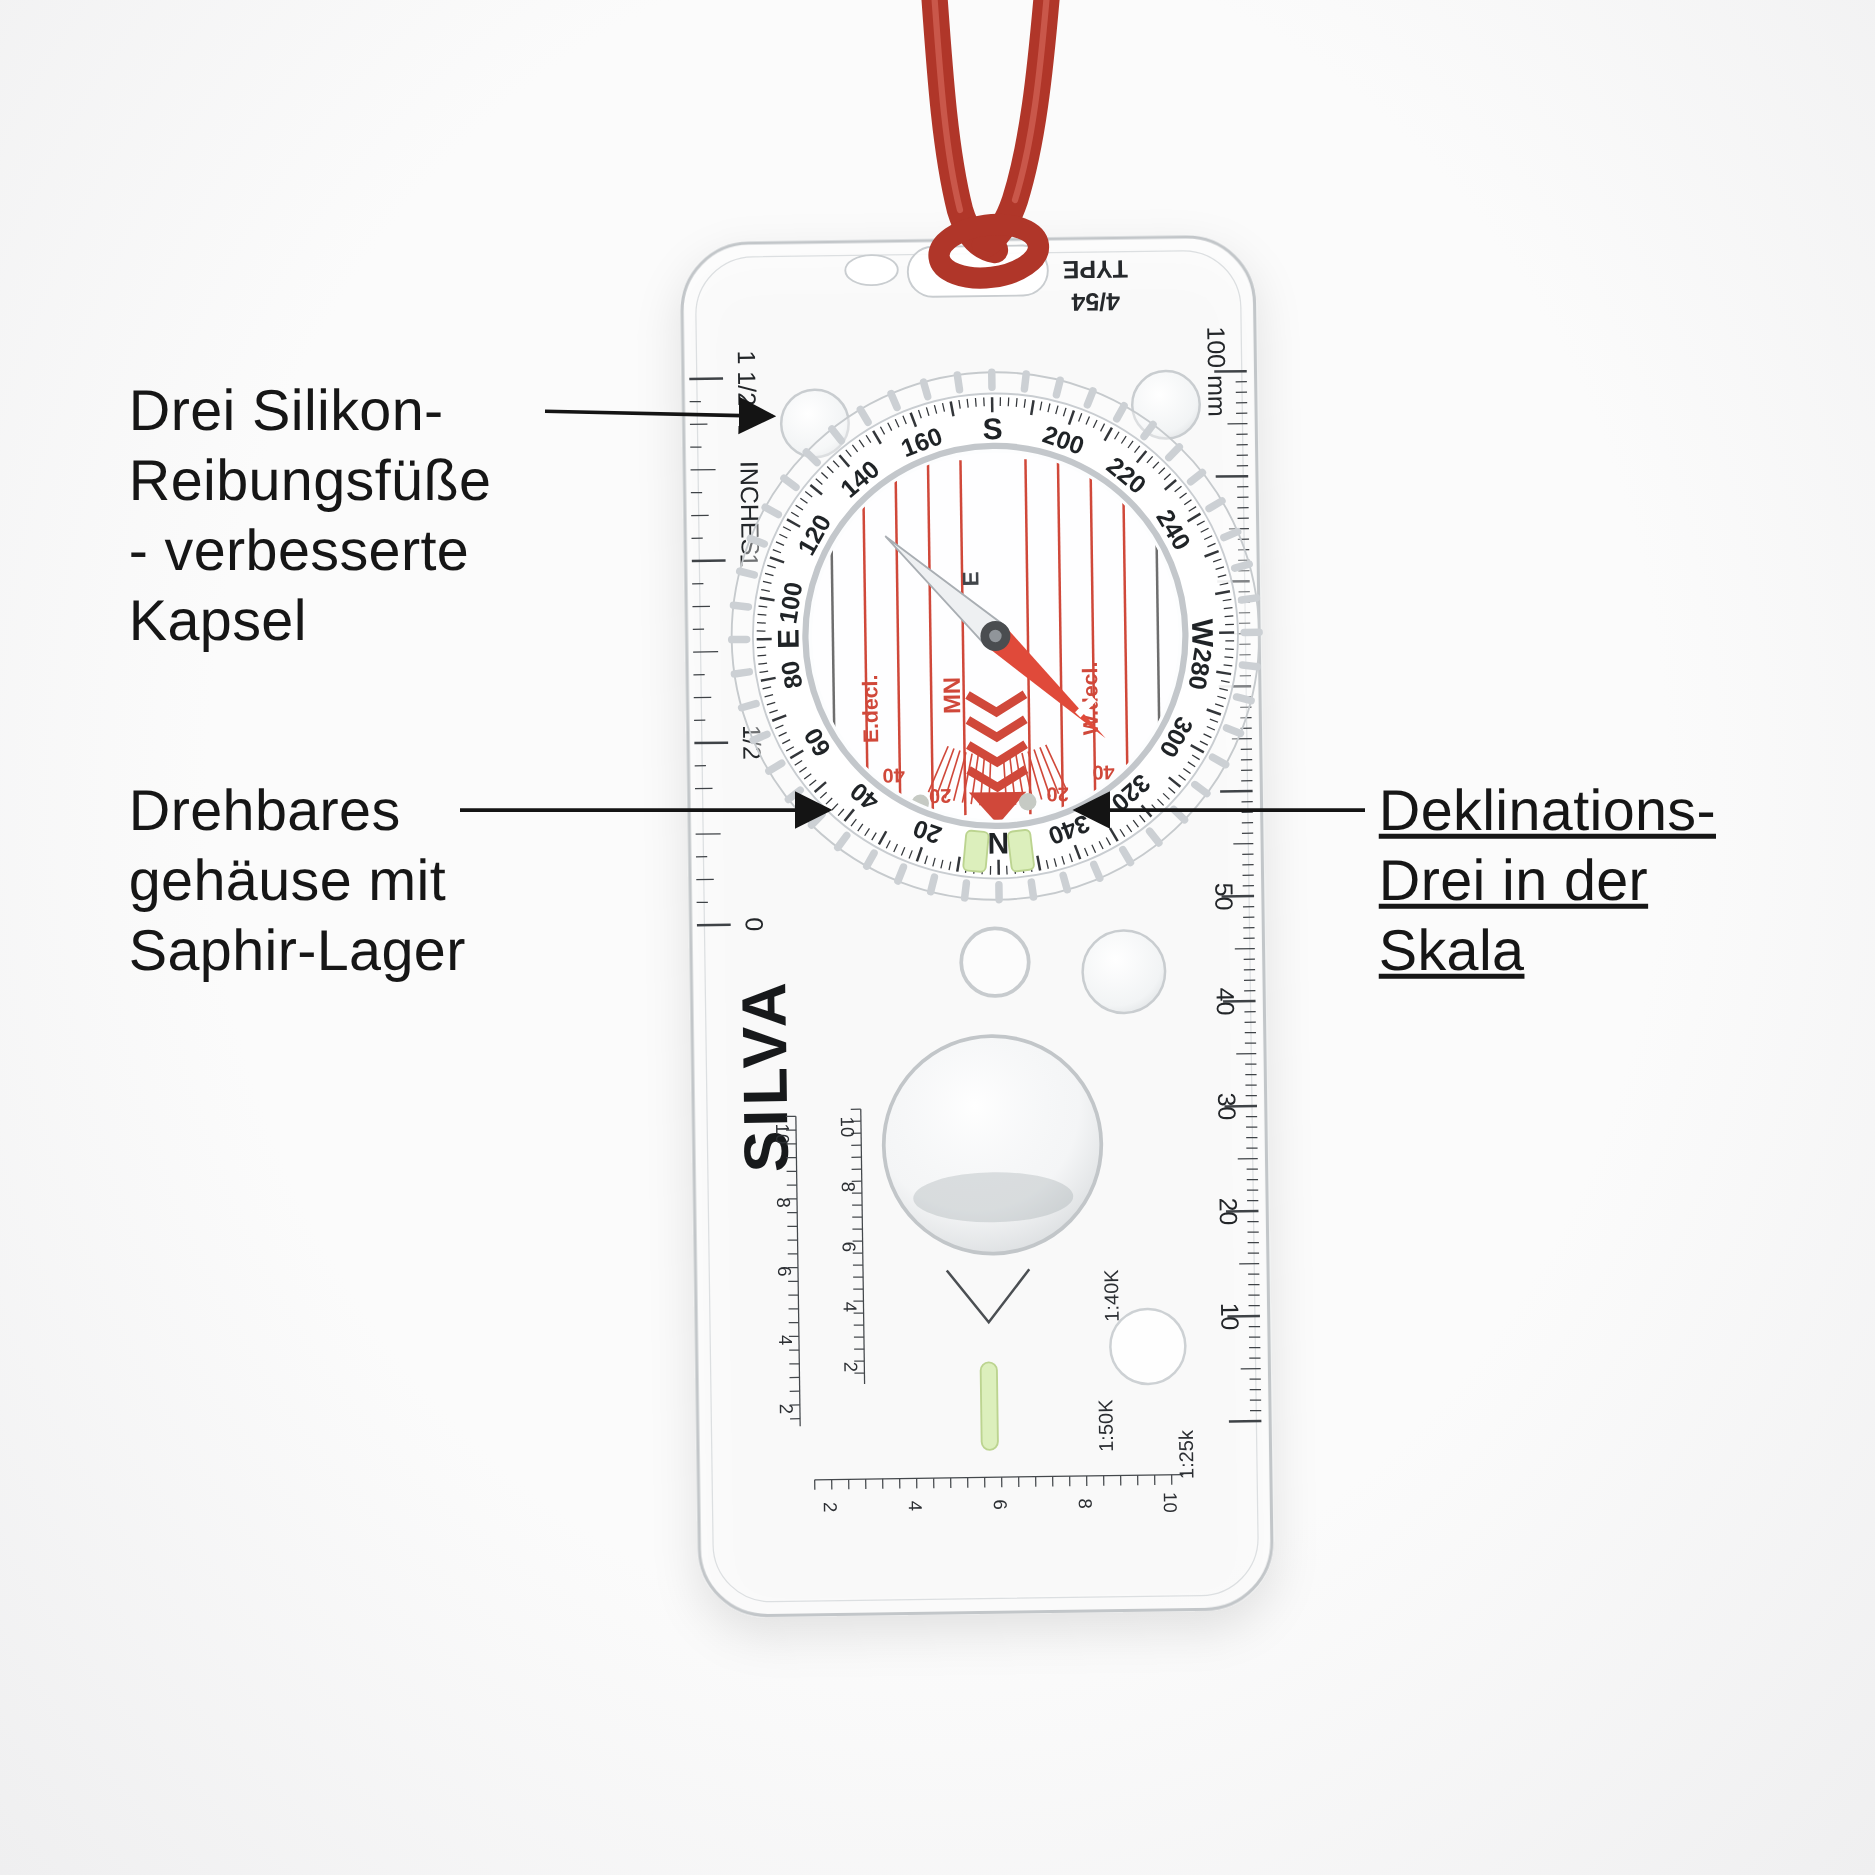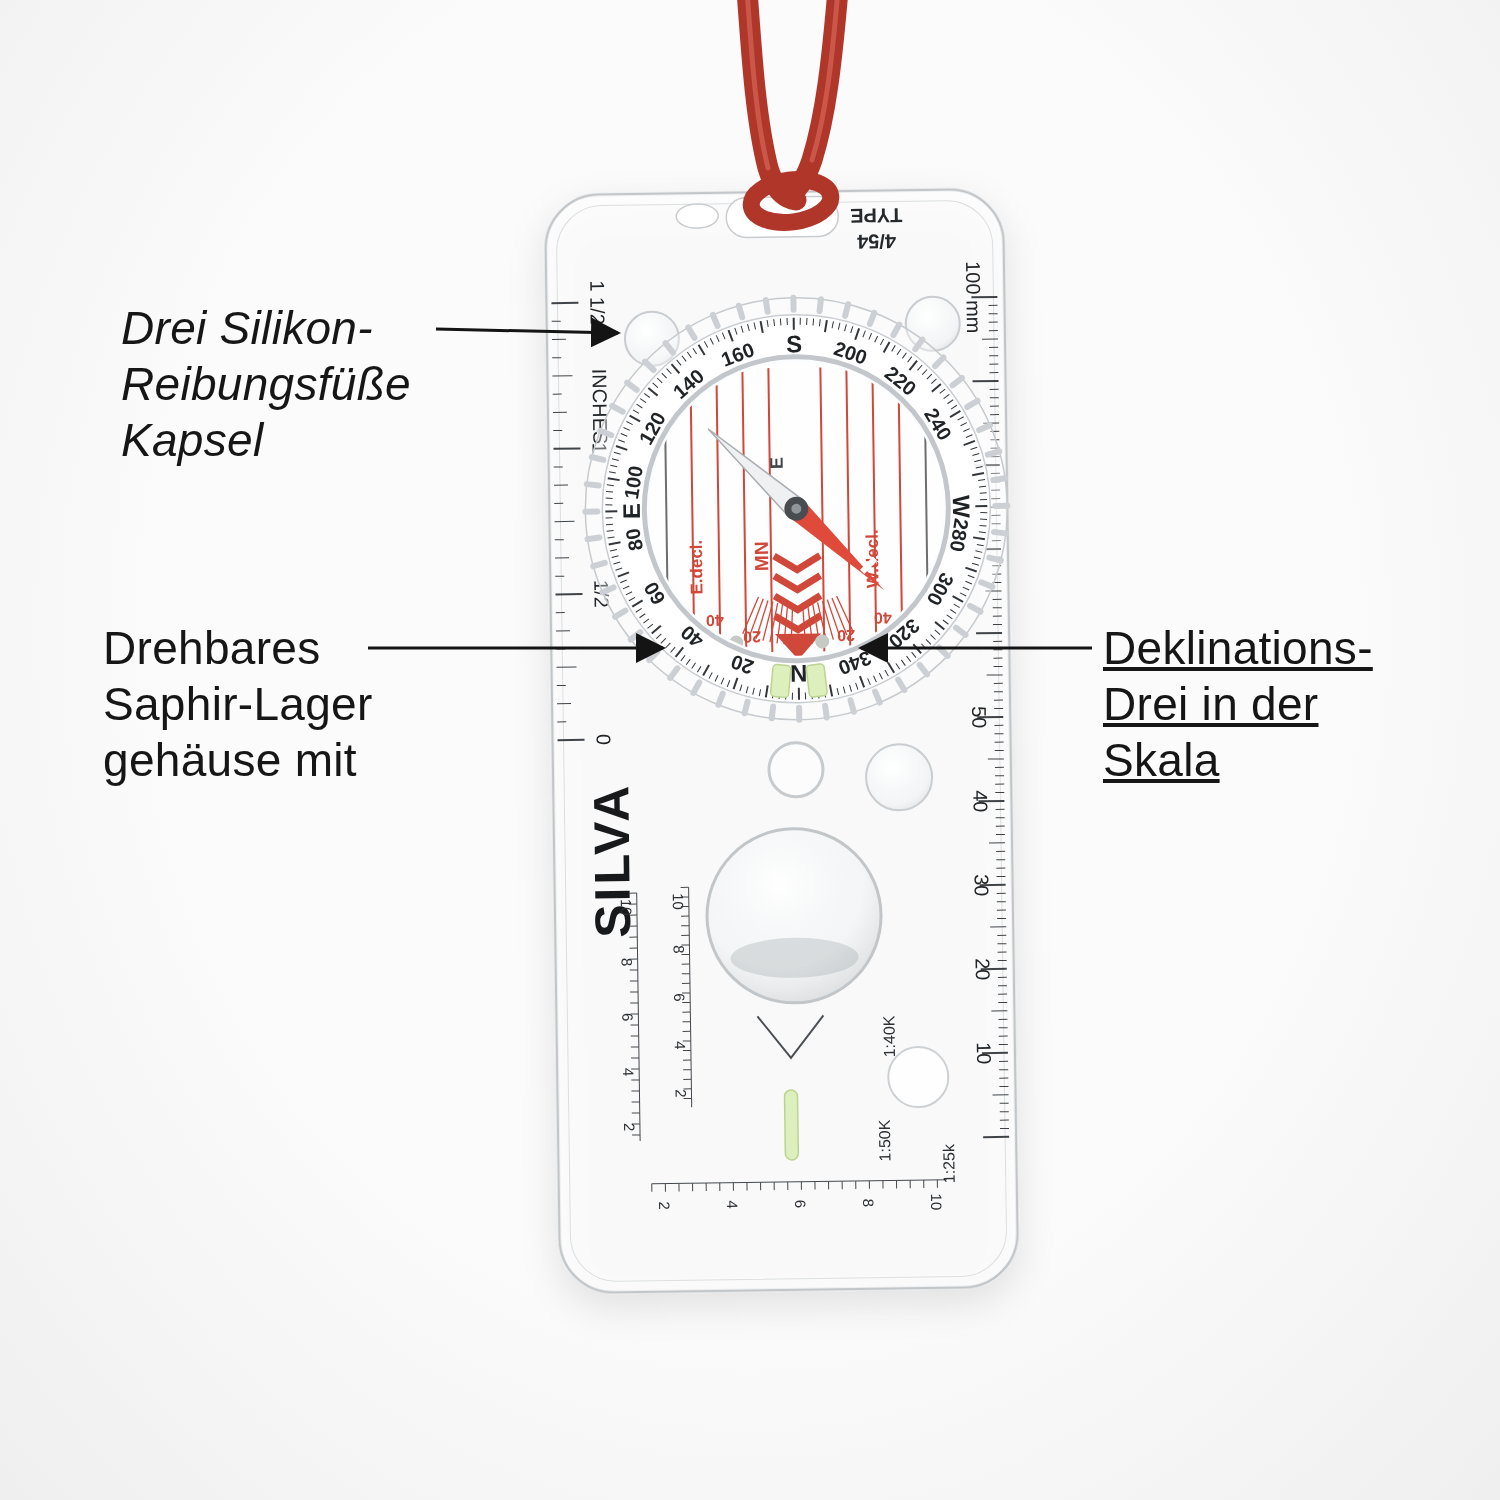--- a/index.html
+++ b/index.html
@@ -651,30 +651,31 @@
     <path d="M838,-10 C832,60 826,115 812,160" fill="none" stroke="#c9574a" stroke-width="5" stroke-linecap="round"></path>
   </g>
 
   <g>
     <line x1="436" y1="329" x2="618" y2="333" stroke="#141414" stroke-width="3" marker-end="url(#arrow)"></line>
     <line x1="368" y1="648" x2="663" y2="648" stroke="#141414" stroke-width="3" marker-end="url(#arrow)"></line>
     <line x1="1092" y1="648" x2="861" y2="648" stroke="#141414" stroke-width="3" marker-end="url(#arrow)"></line>
   </g>
 </svg>
 
-<div class="ann" style="left:121px;top:300px;font-style:italic;">
+<div class="ann" style="left:103px;top:300px;">
   <div>Drei Silikon-</div>
   <div>Reibungsfüße</div>
+  <div>- verbesserte</div>
   <div>Kapsel</div>
 </div>
 
 <div class="ann" style="left:103px;top:620px;">
   <div>Drehbares</div>
+  <div>gehäuse mit</div>
   <div>Saphir-Lager</div>
-  <div>gehäuse mit</div>
 </div>
 
 <div class="ann" style="left:1103px;top:620px;text-decoration:underline;">
   <div>Deklinations-</div>
   <div>Drei in der</div>
   <div>Skala</div>
 </div>
 
 </div>
 

